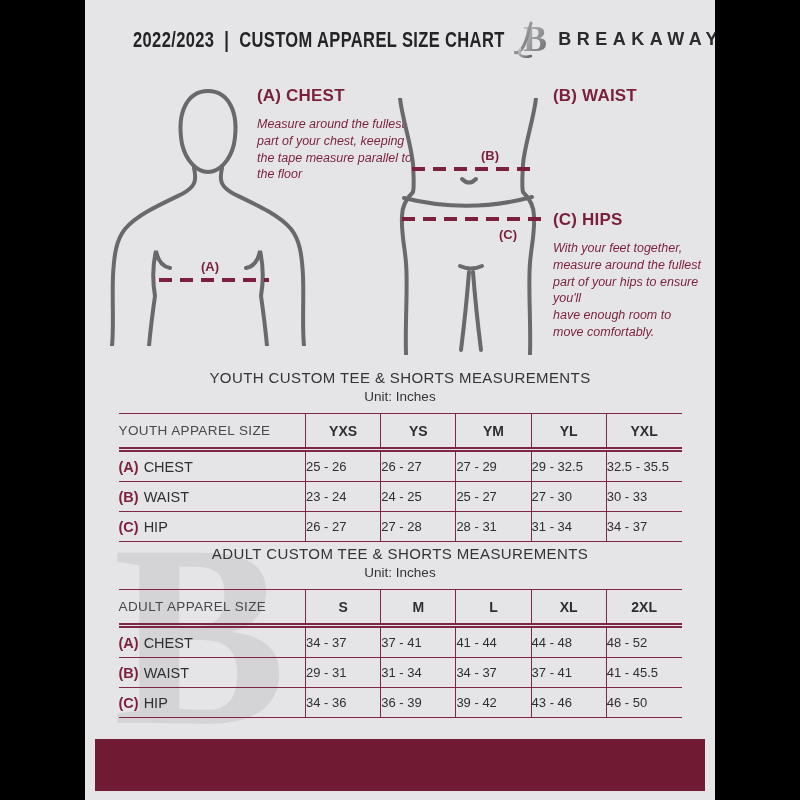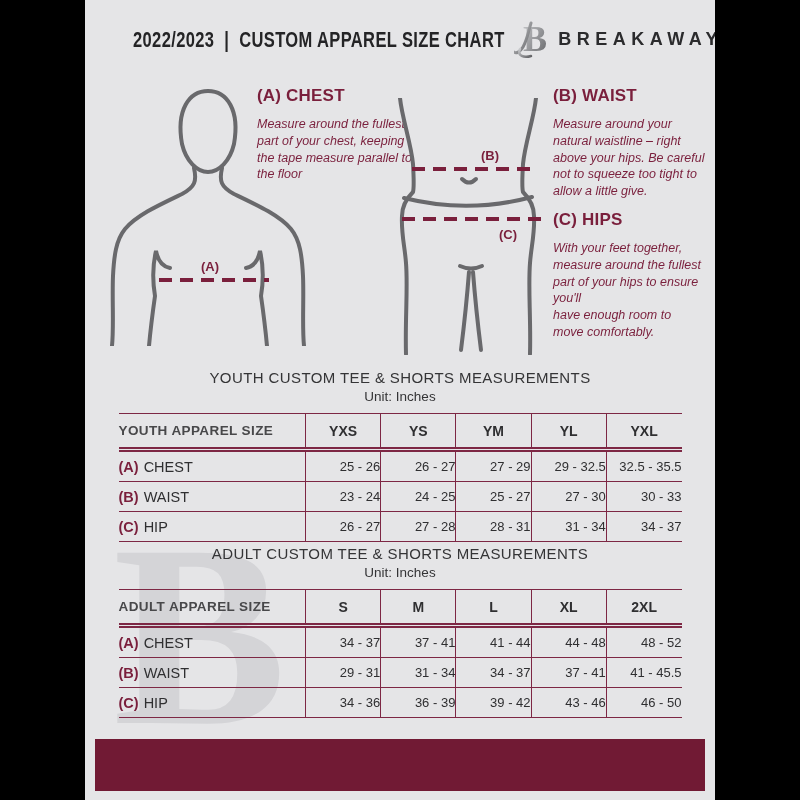--- a/index.html
+++ b/index.html
@@ -53,25 +53,25 @@
   .sect h2{margin:0;text-align:center;font-size:15px;font-weight:normal;color:#343436;letter-spacing:.4px;}
   .unit{margin-top:3px;text-align:center;font-size:13.5px;color:#343436;}
   table.sizes{width:563px;margin:9px auto 0;border-collapse:collapse;table-layout:fixed;}
   table.sizes col.labelcol{width:187px;}
   table.sizes th,table.sizes td{padding:0;vertical-align:middle;}
   table.sizes thead th{
     height:33px;border-top:1.5px solid var(--line);border-bottom:5px double var(--line);
   }
   table.sizes tbody td{height:29px;border-bottom:1.5px solid var(--line);}
   table.sizes th+th,table.sizes td+td{border-left:1.5px solid var(--line);}
-  th.lab{text-align:left;padding-left:16px;font-weight:bold;font-size:13.5px;letter-spacing:.4px;color:#48484a;}
+  th.lab{text-align:left;padding-left:16px;font-weight:normal;font-size:13.5px;letter-spacing:.4px;color:#48484a;}
   th.size{font-size:14px;font-weight:bold;color:var(--dark);}
   td.lab{text-align:left;padding-left:16px;font-size:14.5px;color:var(--dark);}
   td.lab .key{color:var(--maroon);font-weight:bold;margin-right:5px;}
-  td.val{text-align:right;font-size:13px;color:var(--dark);}
+  td.val{text-align:left;font-size:13px;color:var(--dark);}
   
   .watermark{
     position:absolute;left:28px;top:505px;z-index:1;
     font-family:"Liberation Serif",serif;font-weight:bold;
     font-size:260px;line-height:1;color:#d4d4d7;user-select:none;
   }
   .footer-bar{position:absolute;left:10px;top:739px;width:610px;height:52px;background:var(--bar);z-index:3;}
 </style>
 </head>
 <body>
@@ -126,21 +126,20 @@
         <path d="M 76,174 C 74,200 71,228 68,252"></path>
         <path d="M 80,174 C 82,200 85,228 88,252"></path>
         <path class="dash" d="M 19,71 L 137,71"></path>
         <path class="dash" d="M 9,121 L 149,121"></path>
         <text x="97" y="62" text-anchor="middle">(B)</text>
         <text x="115" y="141" text-anchor="middle">(C)</text>
       </svg>
 
       <div class="instr instr-b">
         <h3>(B) WAIST</h3>
-        <p>Measure around your natural waistline – right above your hips. Be careful not to squeeze too tight to allow a little give.</p>
       </div>
 
       <div class="instr instr-c">
         <h3>(C) HIPS</h3>
         <p>With your feet together, measure around the fullest part of your hips to ensure you'll
 have enough room to move comfortably.</p>
       </div>
     </section>
 
     <section class="sect sect-youth">

